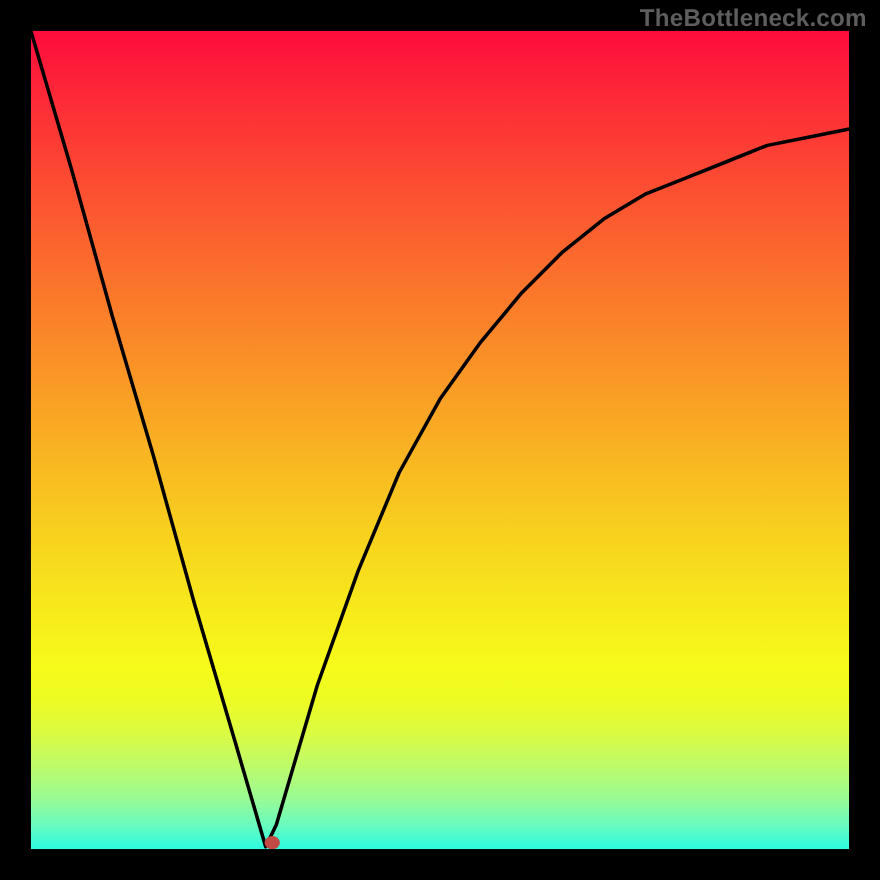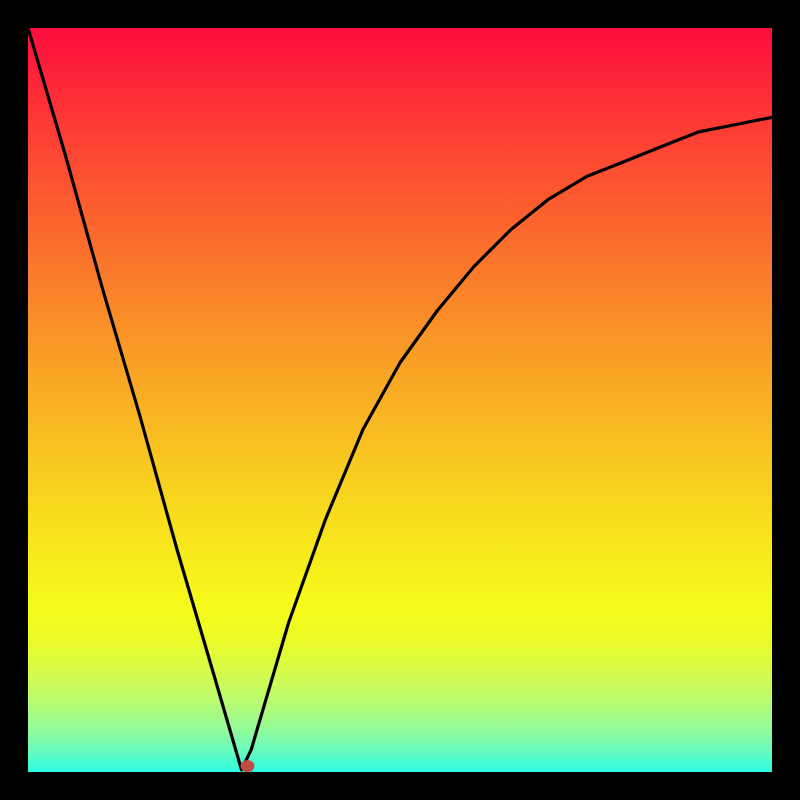--- a/index.html
+++ b/index.html
@@ -37,20 +37,21 @@
   .plot svg {
     display: block;
     width: 744px;
     height: 744px;
   }
 </style>
 </head>
 <body>
 
 <div class="frame">
+  <div class="watermark">TheBottleneck.com</div>
 
   <div class="plot">
     <svg viewBox="0 0 744 744">
       <defs>
         <linearGradient id="bg-grad" x1="0" y1="0" x2="0" y2="1">
             <stop offset="0%" stop-color="#fd0c3c"></stop>
             <stop offset="10%" stop-color="#fd3036"></stop>
             <stop offset="20%" stop-color="#fc5131"></stop>
             <stop offset="30%" stop-color="#fb712c"></stop>
             <stop offset="40%" stop-color="#fa9027"></stop>

